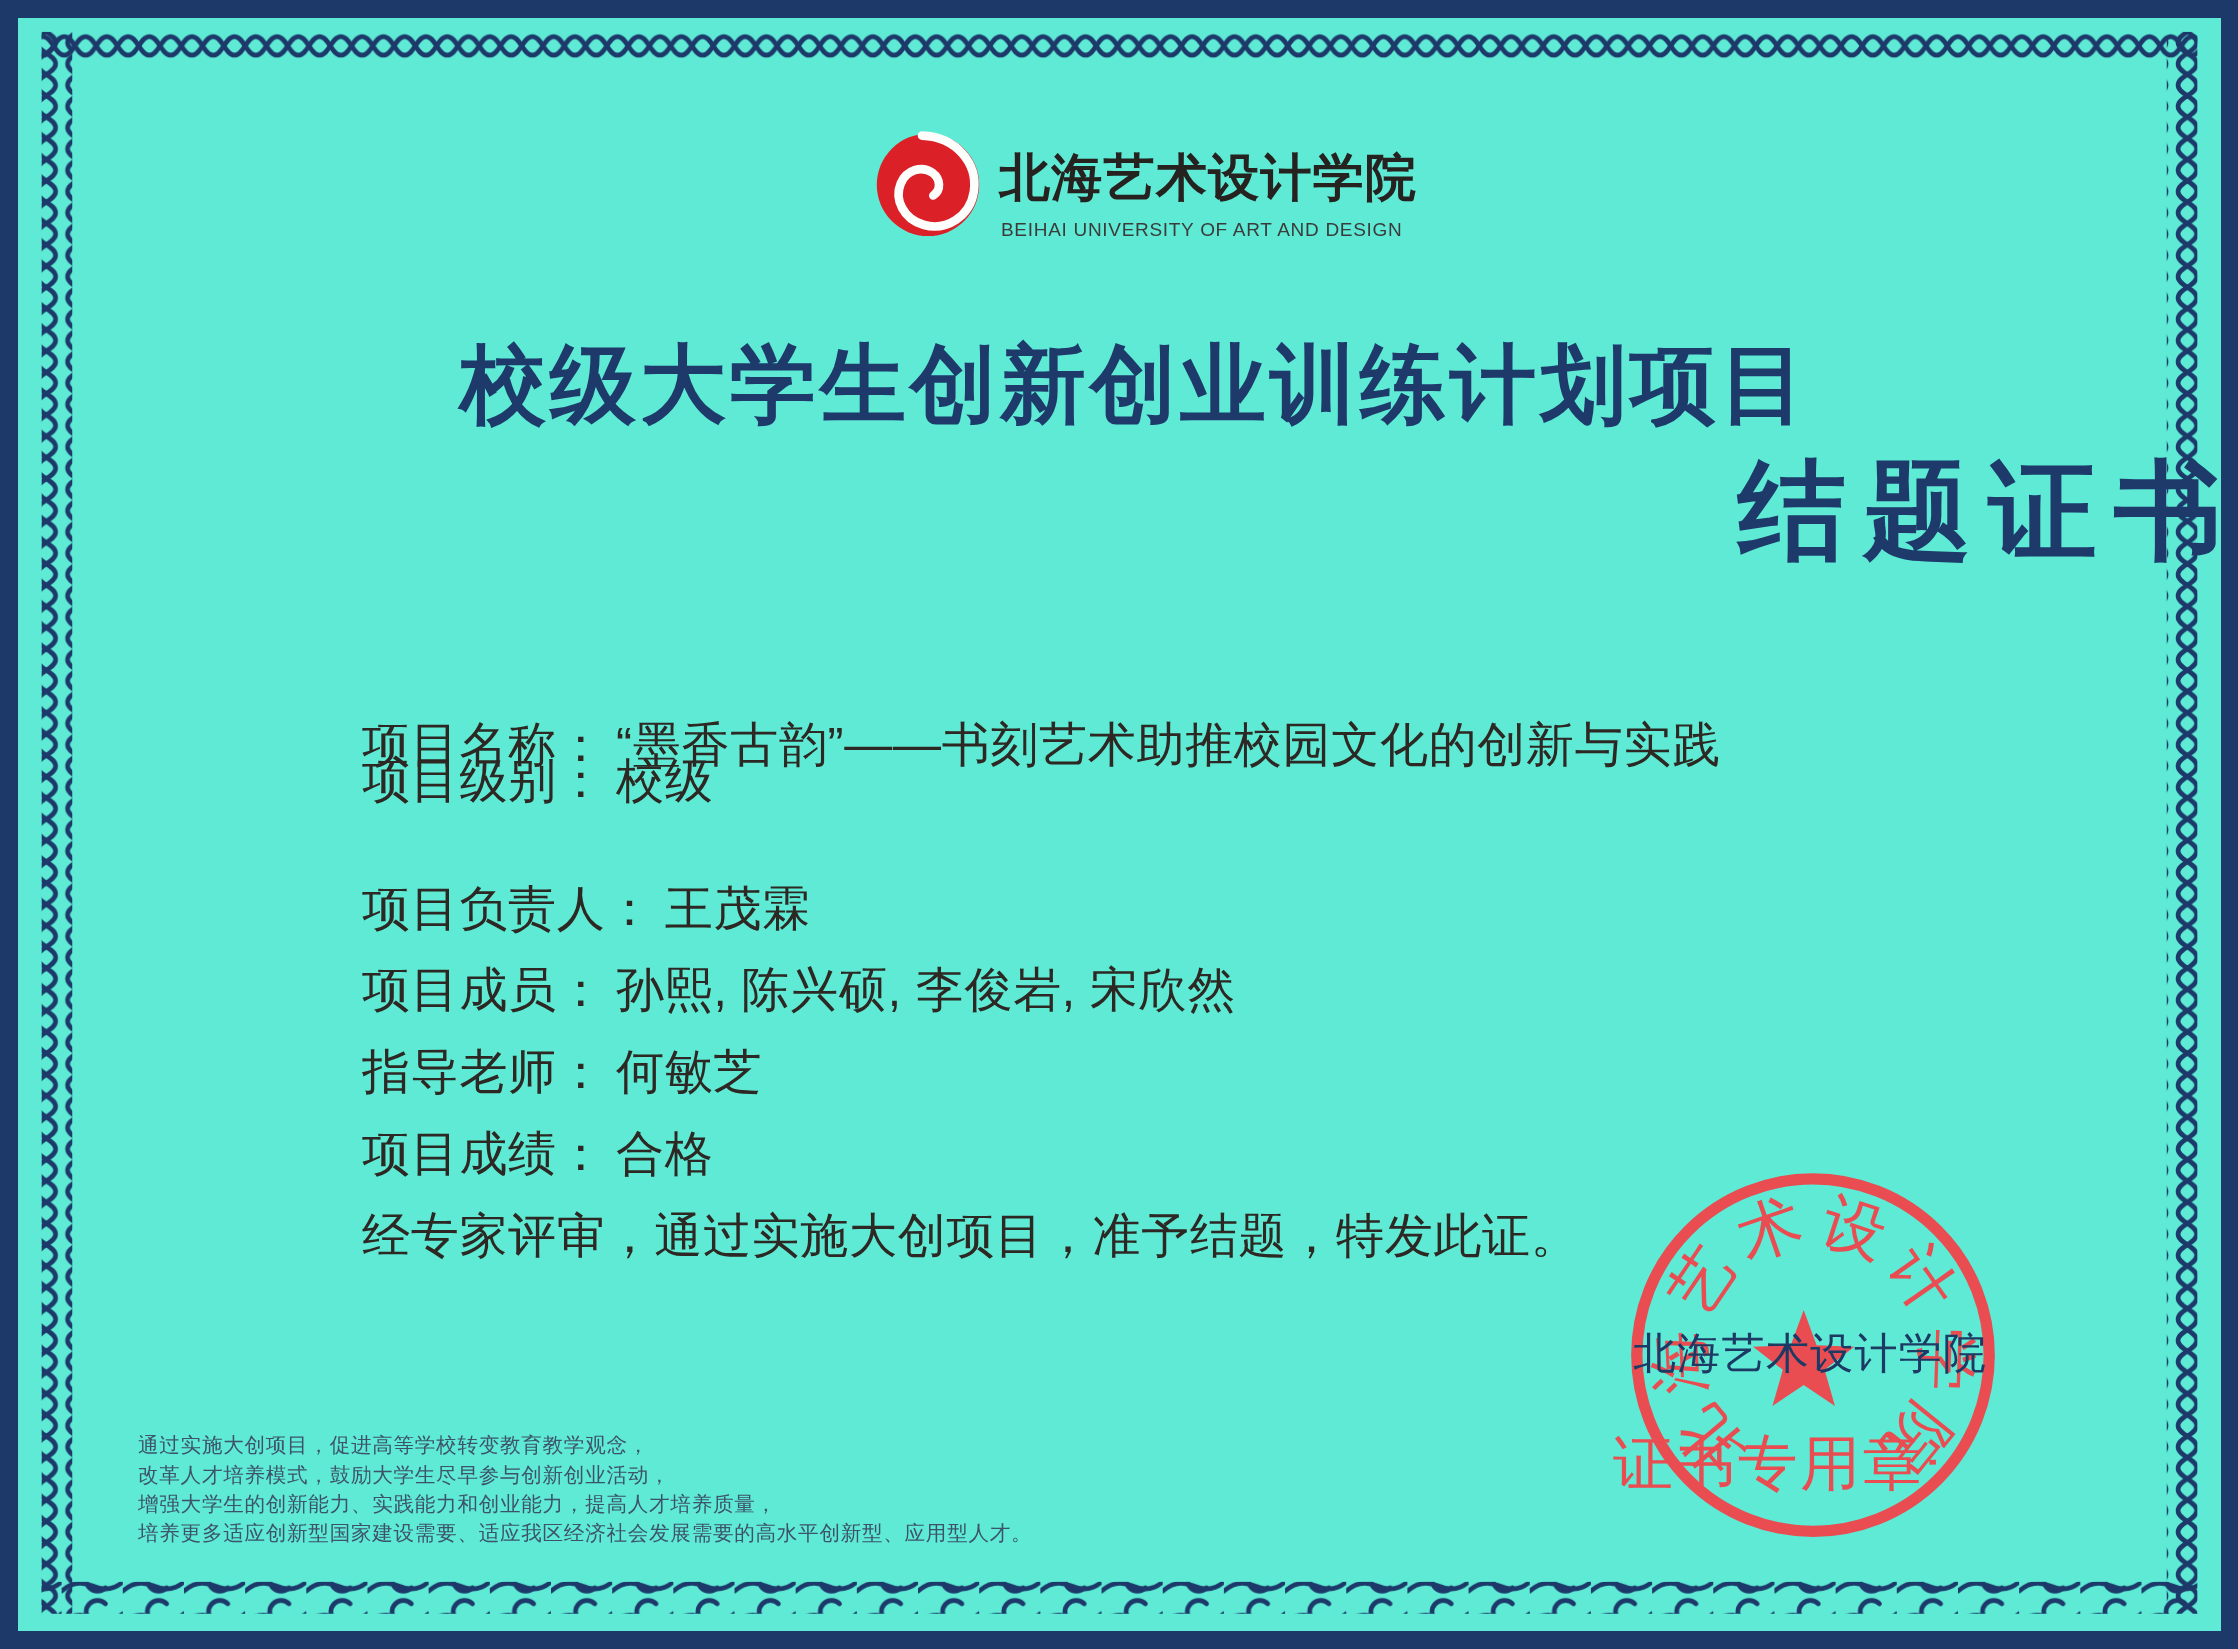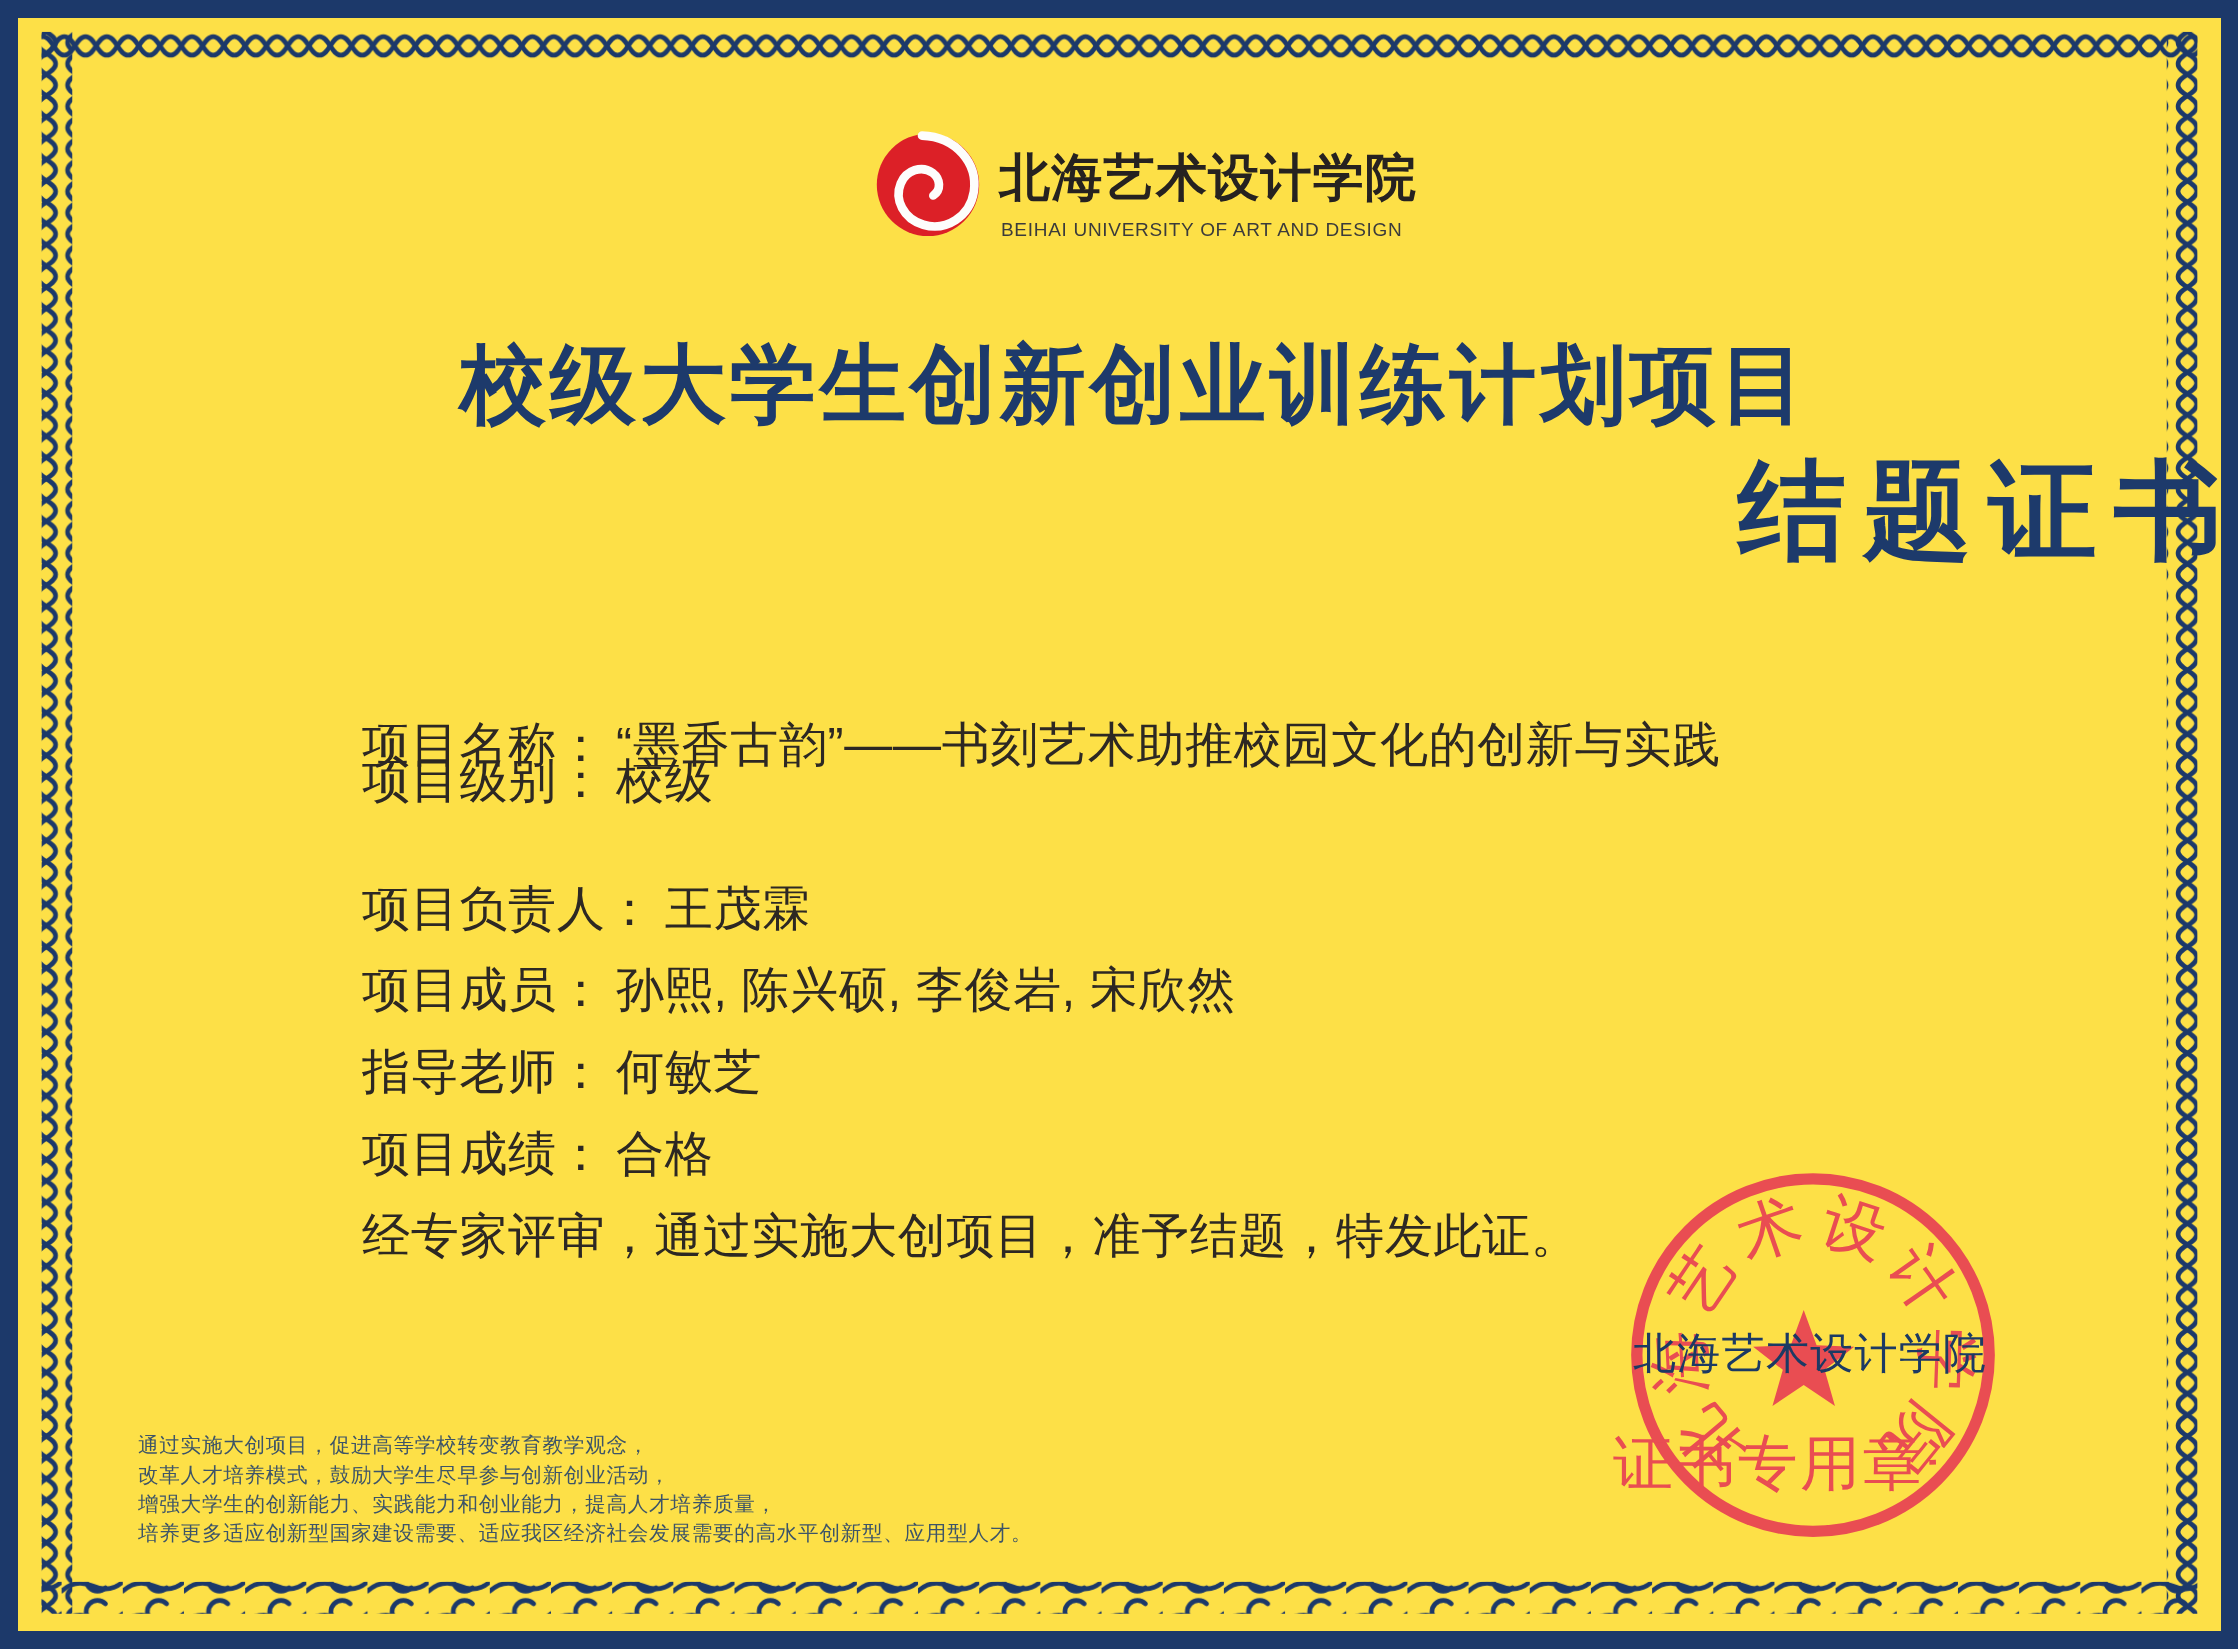--- a/index.html
+++ b/index.html
@@ -1,16 +1,16 @@
 <!DOCTYPE html>
 <html style="font-size:10.6px"><head>
 <meta charset="utf-8">
 <style>
   html,body{margin:0;padding:0;background:#e8e8e8;}
-  .page{position:relative;width:2239px;height:1649px;background:#fde047;overflow:hidden;
+  .page{position:relative;width:2239px;height:1649px;background:#5eead4;overflow:hidden;
         font-family:"Liberation Sans",sans-serif;}
   .band{position:absolute;inset:0;border:18.6px solid #1c396a;pointer-events:none;}
   .bg-svg{position:absolute;left:0;top:0;z-index:1;}
   .stamp-svg{position:absolute;left:0;top:0;z-index:3;}
   .txt{position:absolute;z-index:2;white-space:nowrap;}
 
   .logo-cn{left:999px;top:144px;font-size:51px;font-weight:700;color:#262220;
            letter-spacing:1.3px;font-family:"Liberation Serif",serif;}
   .logo-en{left:1001px;top:219px;font-size:19px;letter-spacing:0.7px;color:#3b3b3b;}
 

